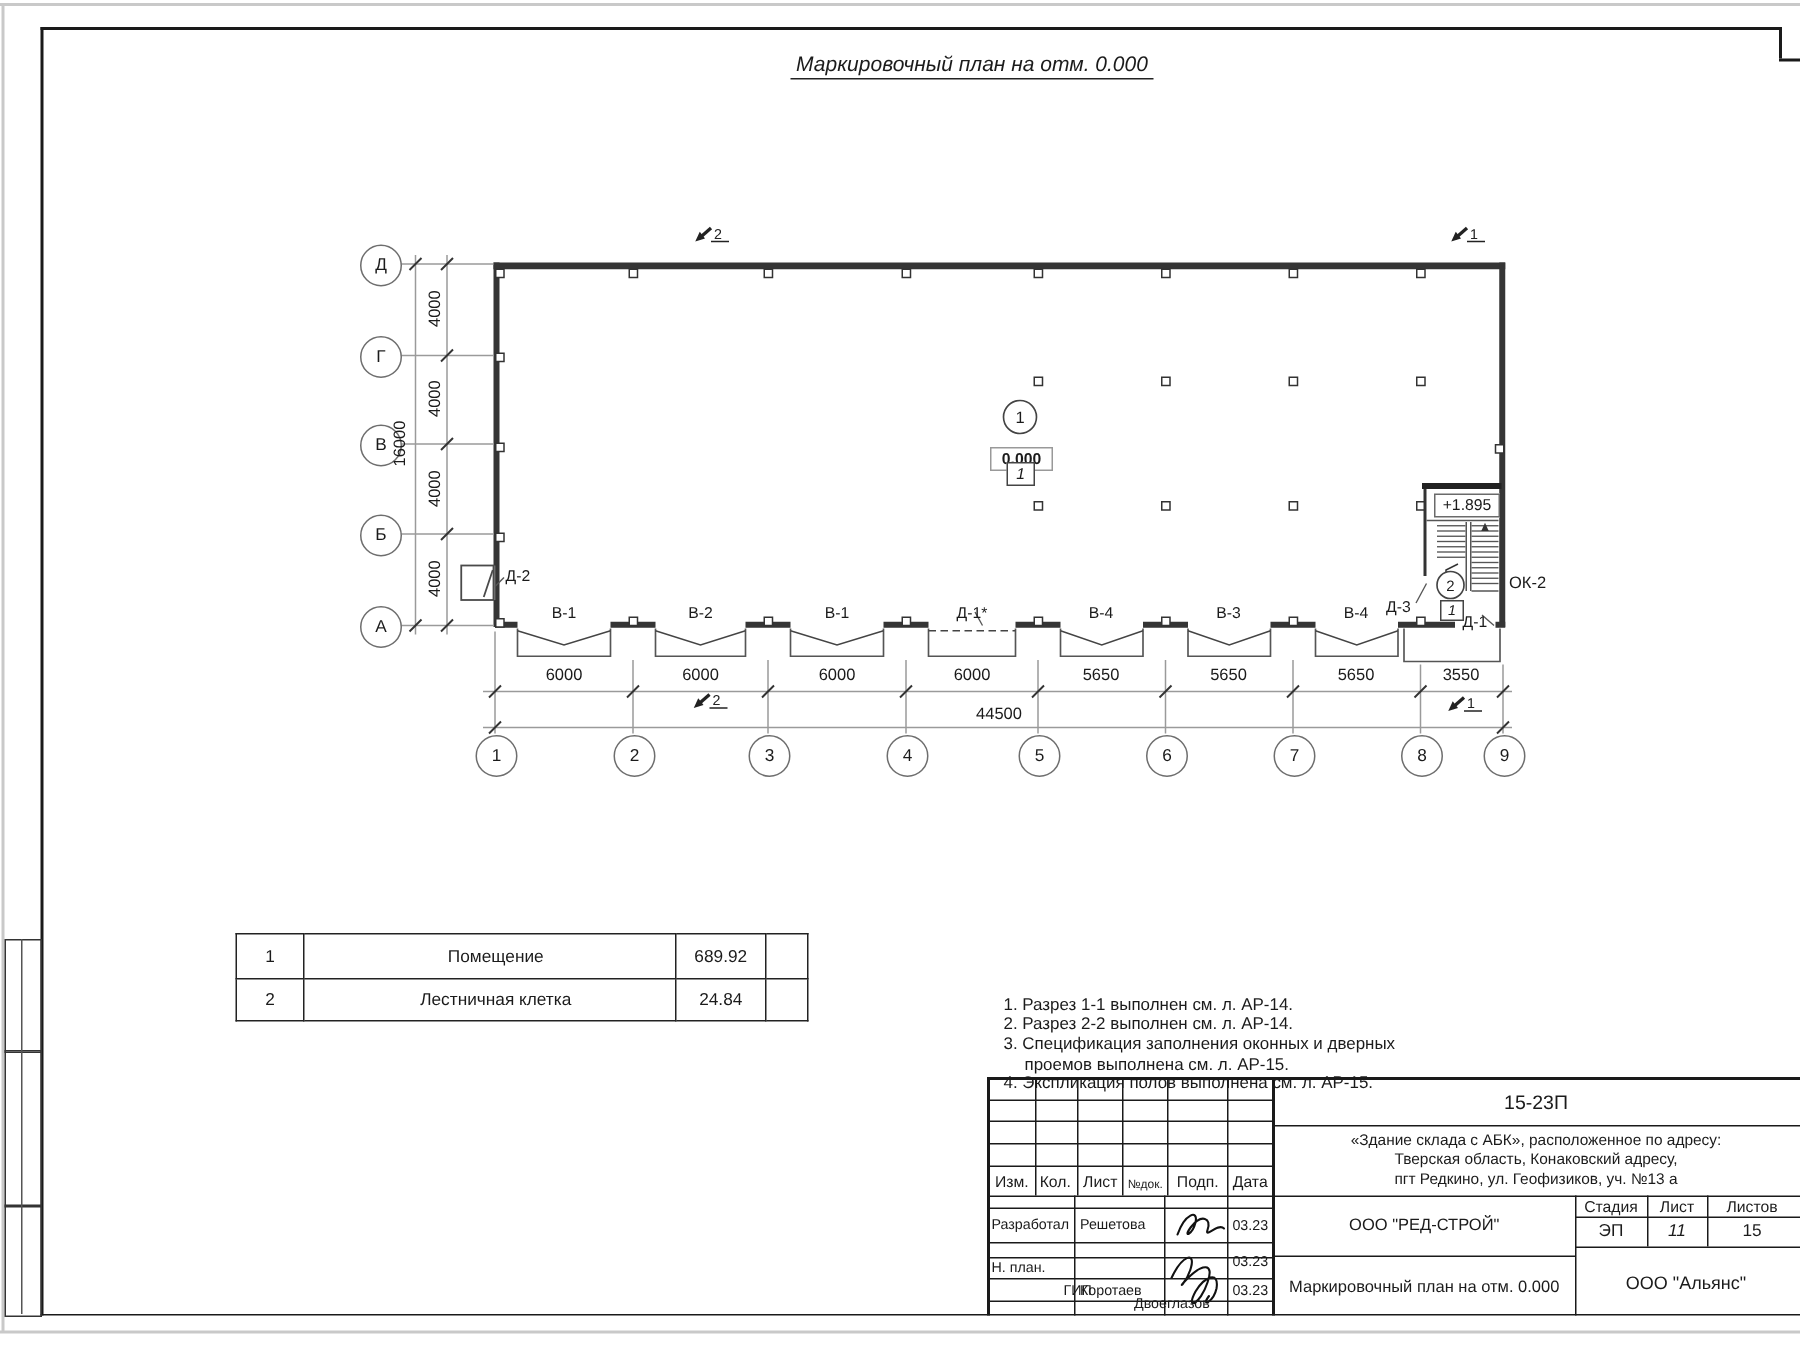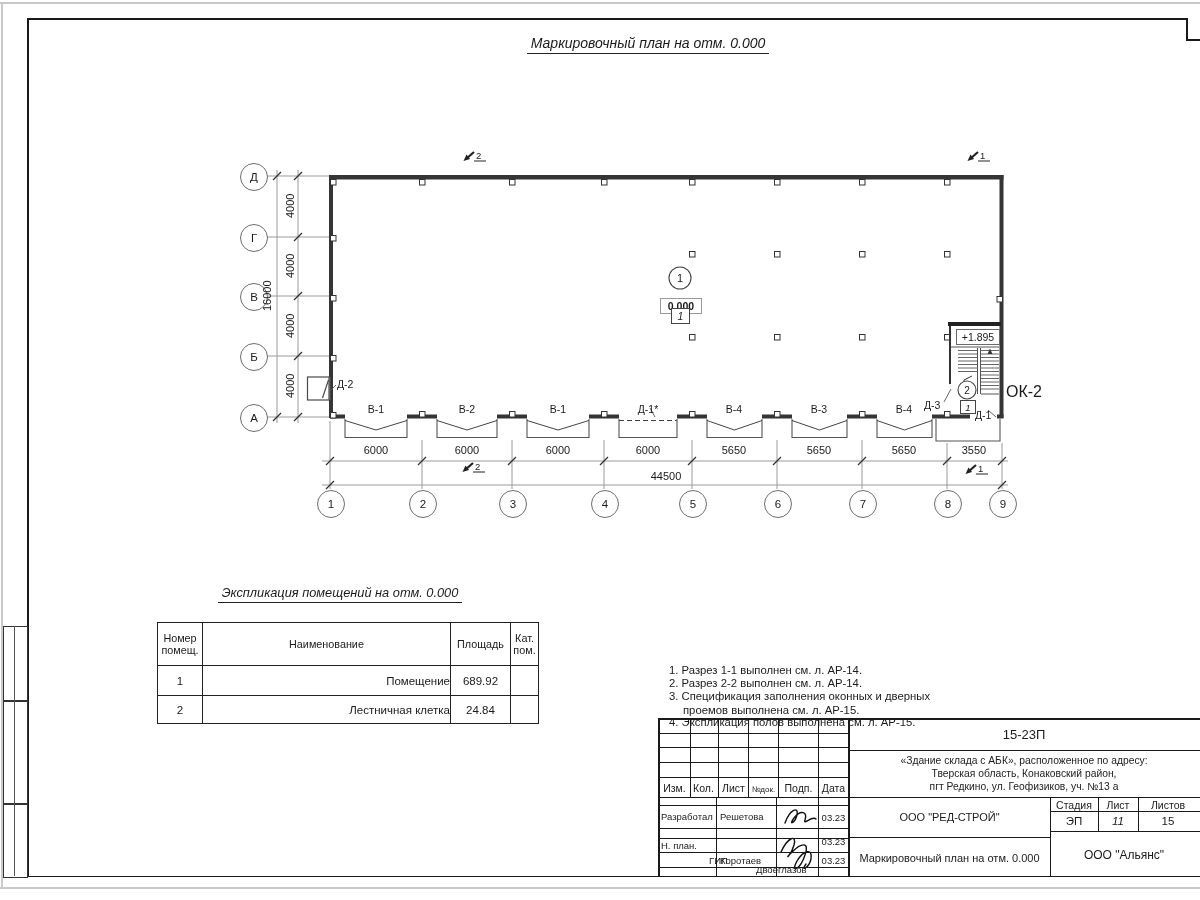--- a/index.html
+++ b/index.html
@@ -19,21 +19,21 @@
   .gline{position:absolute;background:#c9c9c9;}
   .title-line{position:absolute;text-align:center;}
   .title-line span{font-style:italic;font-size:14px;border-bottom:1.2px solid #222;padding:0 4px 2px 4px;}
   .subtitle-line span{font-size:12.8px;}
   
   .expl{position:absolute;left:157px;top:622px;border-collapse:collapse;table-layout:fixed;}
   .expl td,.expl th{border:1.2px solid #222;font-weight:normal;padding:0;}
   .expl th{font-size:10.8px;line-height:1.15;}
   .expl td{font-size:11.5px;}
   .expl .c{text-align:center;}
-  .expl .nm{text-align:right;padding-left:8px;}
+  .expl .nm{text-align:center;padding-left:8px;}
   
   .tb{font-size:10.5px;}
   .tbs{font-size:9.5px;}
   .note{position:absolute;left:657px;width:262px;font-size:11.3px;line-height:1.2;
         padding-left:14px;text-indent:-14px;margin:12px;}
 </style>
 </head>
 <body>
 
 <div class="sheet">
@@ -338,54 +338,45 @@
   <div class="lbl ctr" style="left:437px;top:403px;width:60px;">В-2</div>
   <div class="lbl ctr" style="left:528px;top:403px;width:60px;">В-1</div>
   <div class="lbl ctr" style="left:618px;top:403px;width:60px;">Д-1*</div>
   <div class="lbl ctr" style="left:704px;top:403px;width:60px;">В-4</div>
   <div class="lbl ctr" style="left:789px;top:403px;width:60px;">В-3</div>
   <div class="lbl ctr" style="left:874px;top:403px;width:60px;">В-4</div>
 
   <div class="lbl" style="left:337px;top:378px;">Д-2</div>
   <div class="lbl" style="left:924px;top:399px;">Д-3</div>
   <div class="lbl" style="left:975px;top:409px;">Д-1</div>
-  <div class="lbl" style="left:1006px;top:383px;font-size:16px;">ОК-2</div>
+  <div class="lbl" style="left:1006px;top:383px;font-size:11px;">ОК-2</div>
 
   <div class="boxtag" style="left:660px;top:298px;width:40px;height:14px;border-color:#999;font-weight:bold;">
     <span>0.000</span>
   </div>
   <div class="boxtag" style="left:671px;top:308px;width:17px;height:14px;border-color:#444;font-style:italic;">
     <span>1</span>
   </div>
 
   <div class="boxtag" style="left:956px;top:329px;width:42px;height:14px;">
     <span>+1.895</span>
   </div>
   <div class="boxtag" style="left:960px;top:400px;width:14px;height:12px;border-color:#444;font-style:italic;font-size:9.5px;">
     <span>1</span>
   </div>
 
-  <div class="title-line subtitle-line" style="left:165px;top:583px;width:350px;">
-    <span>Экспликация помещений на отм. 0.000</span>
-  </div>
 
   <table class="expl">
     <colgroup>
         <col style="width:45px;">
         <col style="width:248px;">
         <col style="width:60px;">
         <col style="width:28px;">
       </colgroup>
     <tbody>
-        <tr style="height:43px;">
-      <th>Номер помещ.</th>
-      <th>Наименование</th>
-      <th>Площадь</th>
-      <th>Кат. пом.</th>
-    </tr>
     <tr style="height:30px;">
       <td class="c">1</td>
       <td class="nm">Помещение</td>
       <td class="c">689.92</td>
       <td class="c"></td>
     </tr>
     <tr style="height:28px;">
       <td class="c">2</td>
       <td class="nm">Лестничная клетка</td>
       <td class="c">24.84</td>
@@ -446,21 +437,21 @@
     <div class="lbl tbs ctr" style="left:819px;top:812px;width:29px;">03.23</div>
     <div class="lbl tbs" style="left:661px;top:840px;">Н. план.</div>
     <div class="lbl tbs" style="left:756px;top:840px;margin-top:24px;">Двоеглазов</div>
     <div class="lbl tbs ctr" style="left:819px;top:836px;width:29px;">03.23</div>
     <div class="lbl tbs" style="left:661px;top:855px;margin-left:48px;">ГИП</div>
     <div class="lbl tbs" style="left:720px;top:855px;">Коротаев</div>
     <div class="lbl tbs ctr" style="left:819px;top:855px;width:29px;">03.23</div>
 
     <div class="lbl ctr" style="left:850px;top:727px;width:348px;font-size:13px;">15-23П</div>
     <div class="lbl ctr" style="left:850px;top:755px;width:348px;font-size:10.3px;">«Здание склада с АБК», расположенное по адресу:</div>
-    <div class="lbl ctr" style="left:850px;top:768px;width:348px;font-size:10.3px;">Тверская область, Конаковский район,</div>
+    <div class="lbl ctr" style="left:850px;top:768px;width:348px;font-size:10.3px;">Тверская область, Конаковский адресу,</div>
     <div class="lbl ctr" style="left:850px;top:781px;width:348px;font-size:10.3px;">пгт Редкино, ул. Геофизиков, уч. №13 а</div>
     <div class="lbl ctr" style="left:850px;top:811px;width:199px;font-size:11px;">ООО "РЕД-СТРОЙ"</div>
     <div class="lbl ctr" style="left:850px;top:852px;width:199px;font-size:11px;">Маркировочный план на отм. 0.000</div>
     <div class="lbl tb ctr" style="left:1051px;top:799px;width:46px;">Стадия</div>
     <div class="lbl tb ctr" style="left:1099px;top:799px;width:38px;">Лист</div>
     <div class="lbl tb ctr" style="left:1139px;top:799px;width:58px;">Листов</div>
     <div class="lbl ctr" style="left:1051px;top:815px;width:46px;font-size:11.5px;">ЭП</div>
     <div class="lbl ctr" style="left:1099px;top:815px;width:38px;font-size:11.5px;font-style:italic;">11</div>
     <div class="lbl ctr" style="left:1139px;top:815px;width:58px;font-size:11.5px;">15</div>
     <div class="lbl ctr" style="left:1051px;top:848px;width:146px;font-size:12px;">ООО "Альянс"</div>

